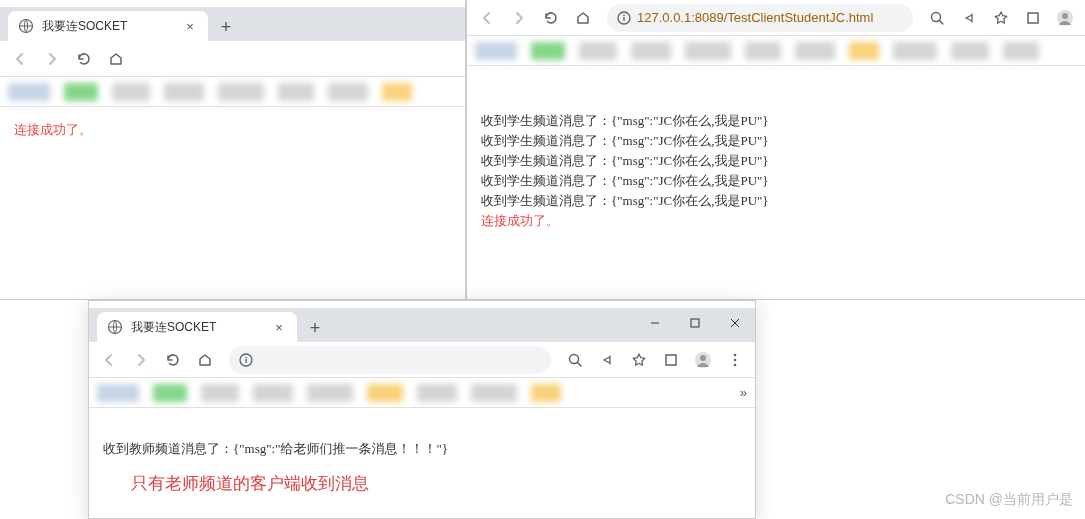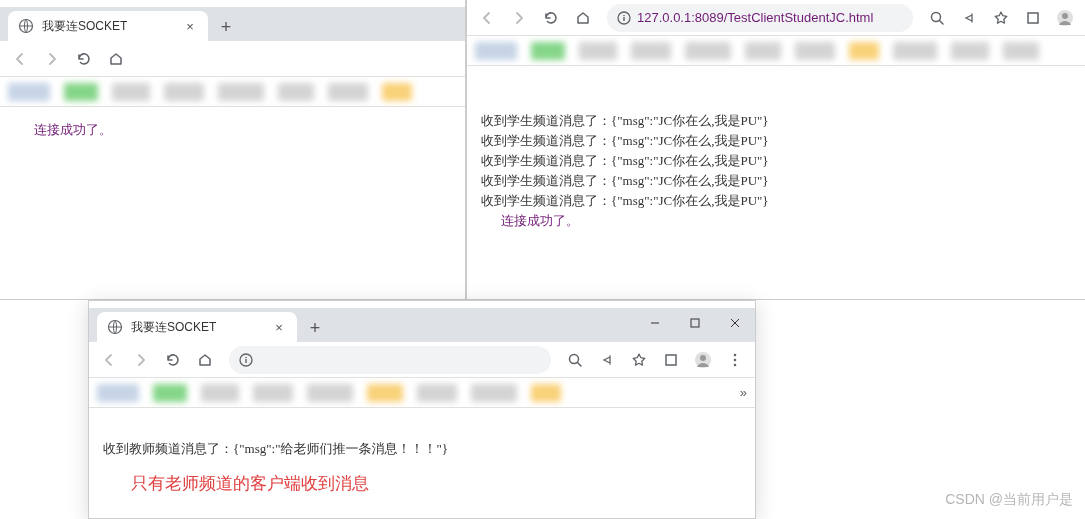--- a/index.html
+++ b/index.html
@@ -95,21 +95,21 @@
     .addr-bar {
       flex: 1;
       height: 28px;
       background: #f1f3f4;
       border-radius: 14px;
       display: flex;
       align-items: center;
       padding: 0 10px;
       gap: 6px;
       font-size: 13px;
-      color: #701a75;
+      color: #a16207;
       margin: 0 6px;
     }
     .addr-bar .info-icon {
       color: #5f6368;
     }
     .url-text { flex: 1; white-space: nowrap; }
     .url-highlight {
       position: relative;
       display: inline-block;
     }
@@ -155,21 +155,21 @@
       border-radius: 2px;
     }
     .content {
       flex: 1;
       padding: 12px 14px;
       font-size: 13px;
       color: #333;
       font-family: "SimSun", serif;
     }
     .line { margin: 2px 0; }
-    .success { color: #701a75; margin-left: 20px; }
+    .success { color: #ef4444; }
     .red-note {
       color: #e04040;
       font-size: 17px;
       margin-top: 14px;
       margin-left: 28px;
       font-family: "SimSun", serif;
     }
     .watermark {
       position: absolute;
       right: 12px;

